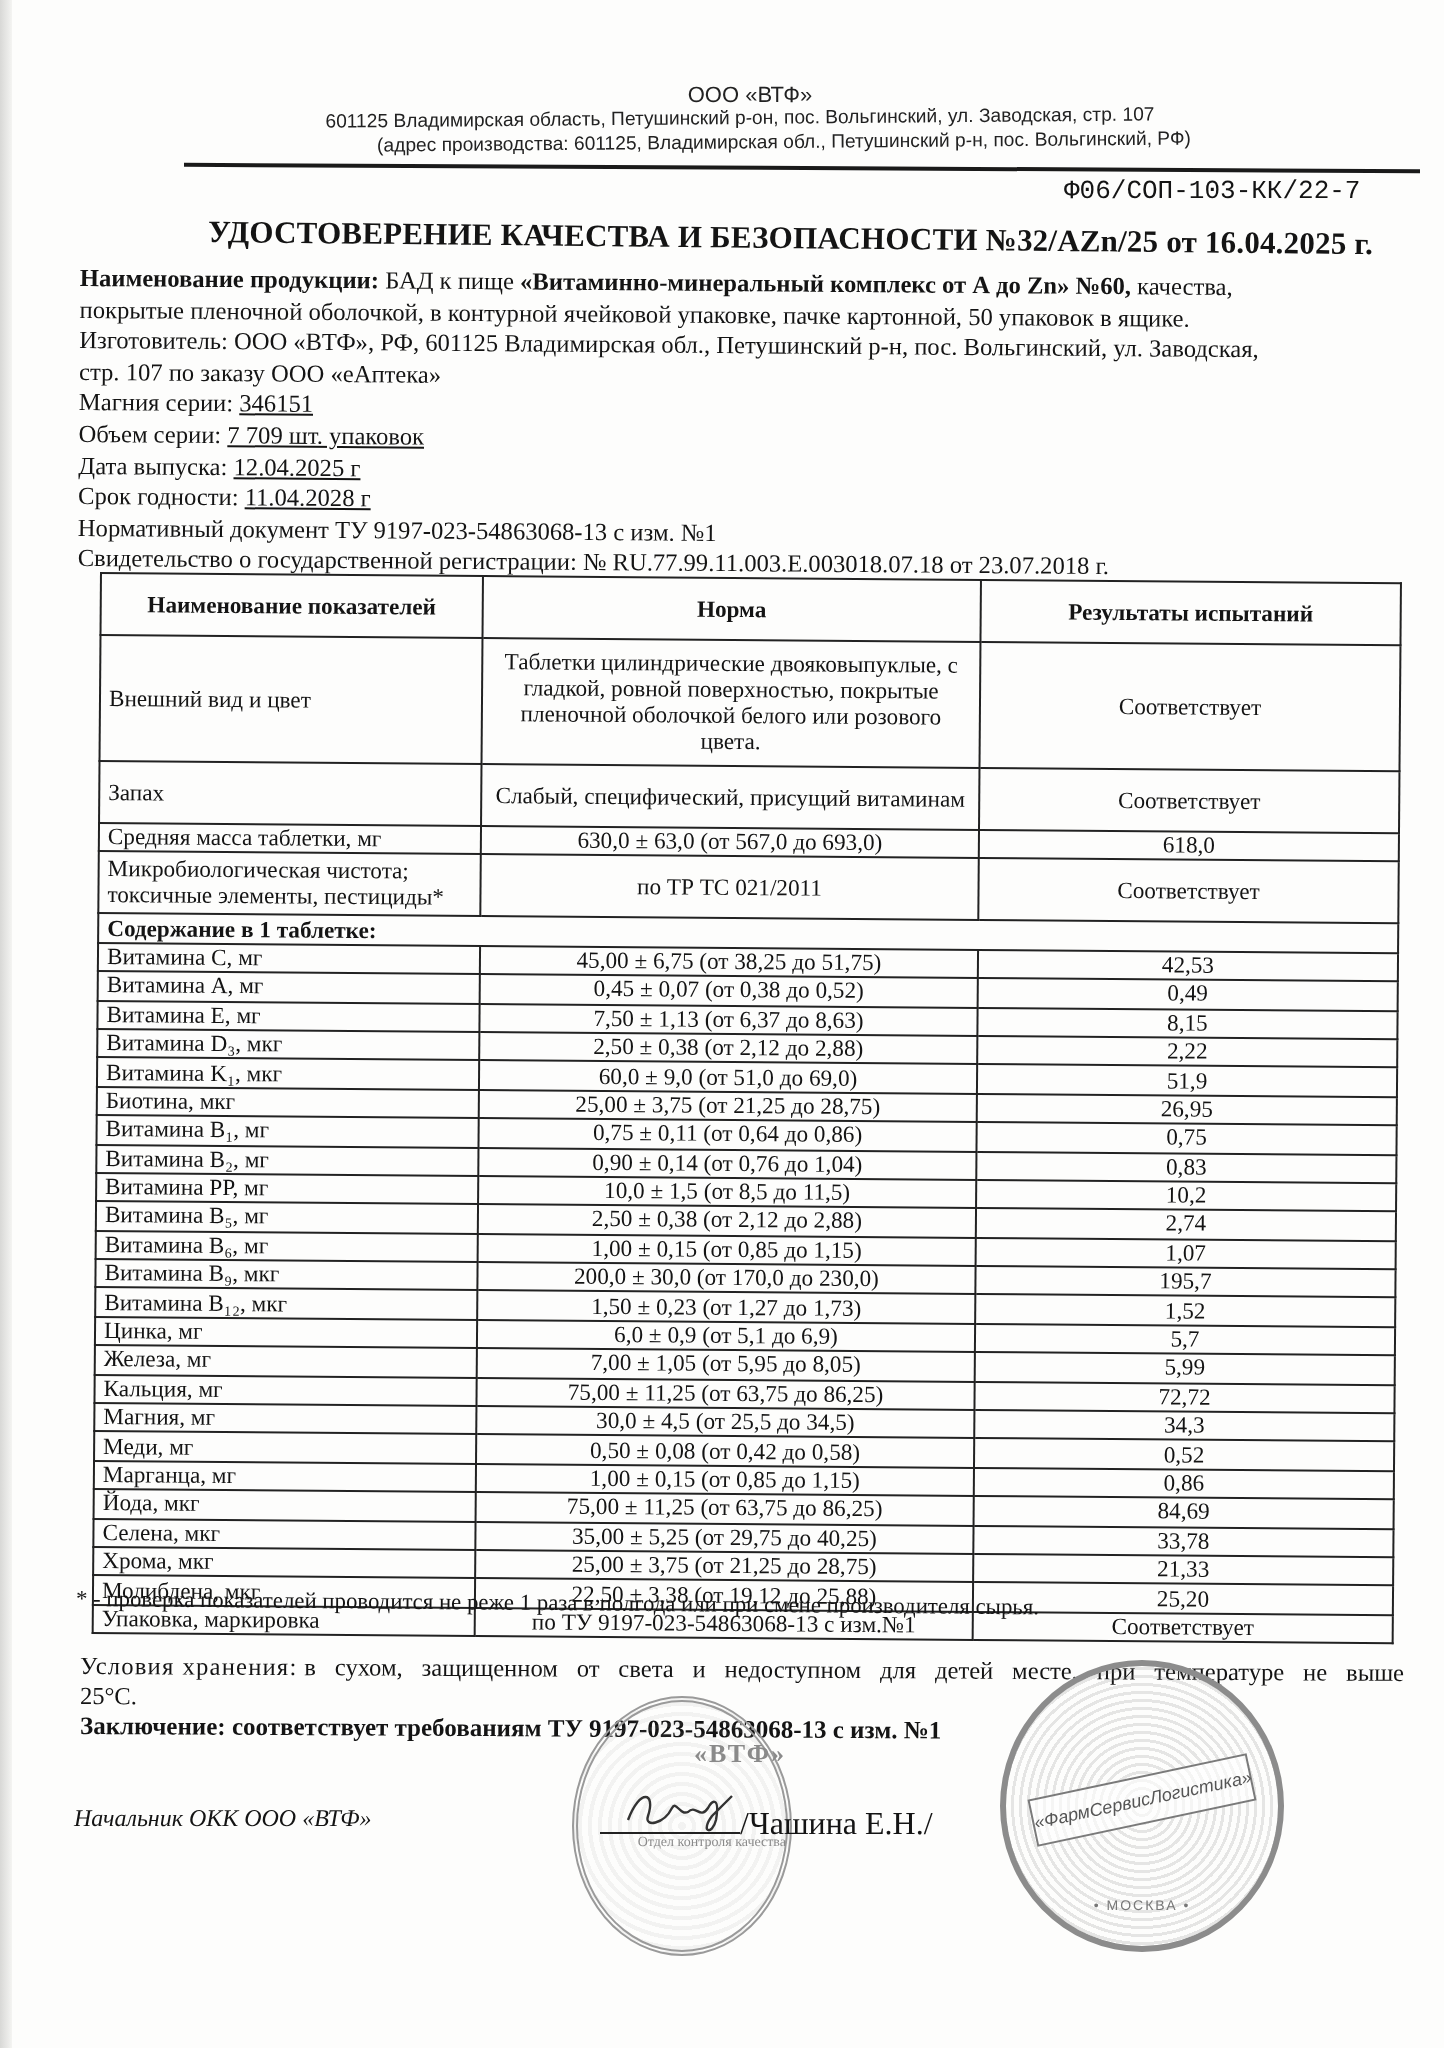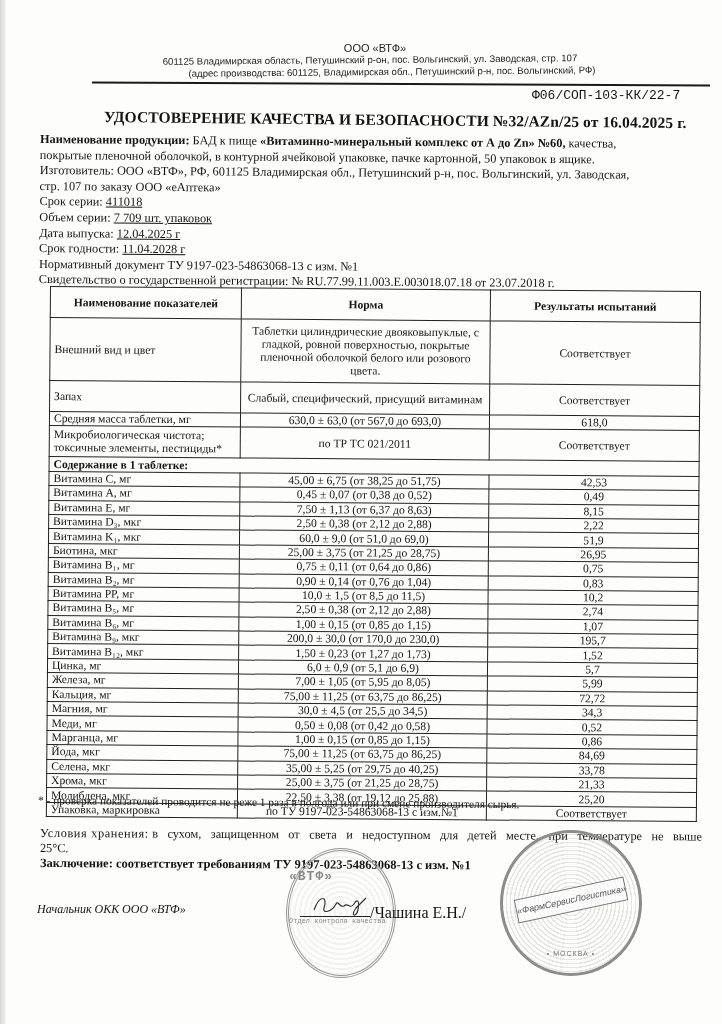--- a/index.html
+++ b/index.html
@@ -38,21 +38,21 @@
   .footnote { position:absolute; left:38px; top:794px; font-size:11.4px; white-space:nowrap; transform:rotate(0.5deg); transform-origin:left; }
   .storage { position:absolute; left:40px; top:826px; width:662px; font-size:12.3px; line-height:15px; text-align:justify; text-align-last:left; transform:rotate(0.3deg); transform-origin:left; }
   .storage b { font-weight:normal; letter-spacing:0.6px; }
   .storage .sp { word-spacing:6px; }
   .conclusion { position:absolute; left:40px; top:856px; font-size:12.5px; font-weight:bold; white-space:nowrap; transform:rotate(0.3deg); transform-origin:left; }
   .signer { position:absolute; left:37px; top:902px; font-size:12px; white-space:nowrap;font-style:italic; }
   .sig-line { position:absolute; left:300px; top:916px; width:70px; height:1px; background:#222; }
   .sig-name { position:absolute; left:370px; top:904px; font-size:16px; white-space:nowrap; }
   .stamp { position:absolute; border-radius:50%; }
   .stamp1 { left:286px; top:848px; width:104px; height:124px; border:3px double #9a9a9a; background:repeating-radial-gradient(circle at 50% 50%, rgba(150,150,150,0.10) 0 2px, transparent 2px 5px); }
-  .stamp1 .s-text { position:absolute; width:100%; text-align:left; font-family:Liberation Mono, monospace; color:#8a8a8a; }
+  .stamp1 .s-text { position:absolute; width:100%; text-align:right; font-family:Liberation Serif, serif; color:#8a8a8a; }
   .stamp1 .t1 { top:18px; font-size:13px; font-weight:bold; letter-spacing:1px; }
   .stamp1 .t2 { top:66px; font-size:7px; line-height:9px; }
   .stamp2 { left:500px; top:830px; width:136px; height:140px; border:3px solid #8c8c8c; background:repeating-radial-gradient(circle at 50% 50%, rgba(120,120,120,0.18) 0 1.5px, transparent 1.5px 4px); }
   .stamp2 .band { position:absolute; left:12px; top:55px; width:110px; height:22px; border:1px solid #7a7a7a; background:rgba(255,255,255,0.6); transform:rotate(-12deg); font-family:"Liberation Sans", sans-serif; font-style:italic; font-size:9px; color:#555; text-align:center; line-height:22px; white-space:nowrap; }
   .stamp2 .city { position:absolute; left:0; bottom:16px; width:100%; text-align:center; font-family:"Liberation Sans", sans-serif; font-size:7px; color:#777; letter-spacing:1px; }
   .signature { position:absolute; left:310px; top:890px; width:60px; height:30px; }
 </style>
 </head>
 <body>
 
@@ -72,22 +72,22 @@
   <div class="line">
     <b>Наименование продукции:</b>
     <span>БАД к пище</span>
     <b>«Витаминно-минеральный комплекс от А до Zn» №60,</b>
     <span>качества,</span>
   </div>
   <div class="line">покрытые пленочной оболочкой, в контурной ячейковой упаковке, пачке картонной, 50 упаковок в ящике.</div>
   <div class="line">Изготовитель: ООО «ВТФ», РФ, 601125 Владимирская обл., Петушинский р-н, пос. Вольгинский, ул. Заводская,</div>
   <div class="line">стр. 107 по заказу ООО «еАптека»</div>
   <div class="line">
-    <span>Срок серии:</span>
-    <span class="u">411018</span>
+    <span>Магния серии:</span>
+    <span class="u">346151</span>
   </div>
   <div class="line">
     <span>Объем серии:</span>
     <span class="u">7 709 шт. упаковок</span>
   </div>
   <div class="line">
     <span>Дата выпуска:</span>
     <span class="u">12.04.2025 г</span>
   </div>
   <div class="line">

